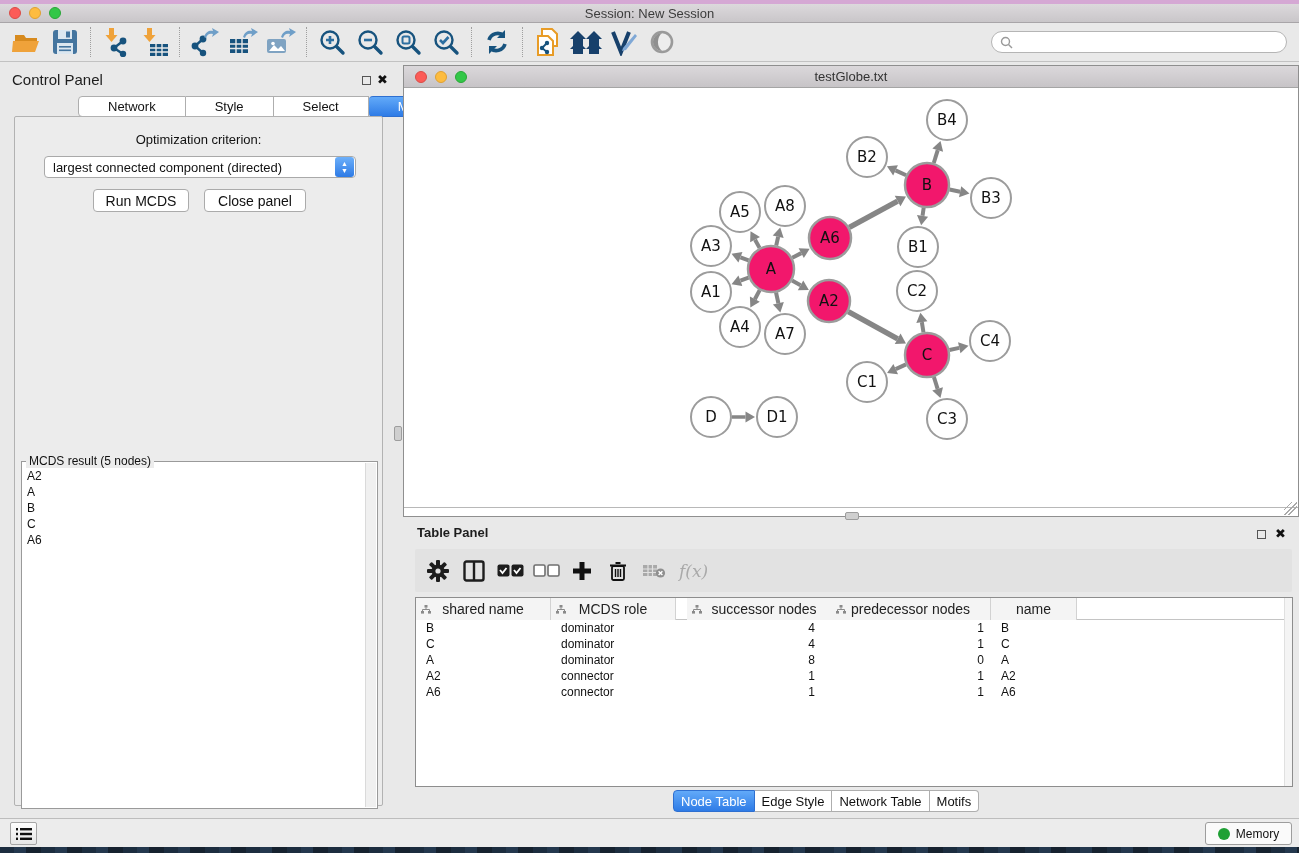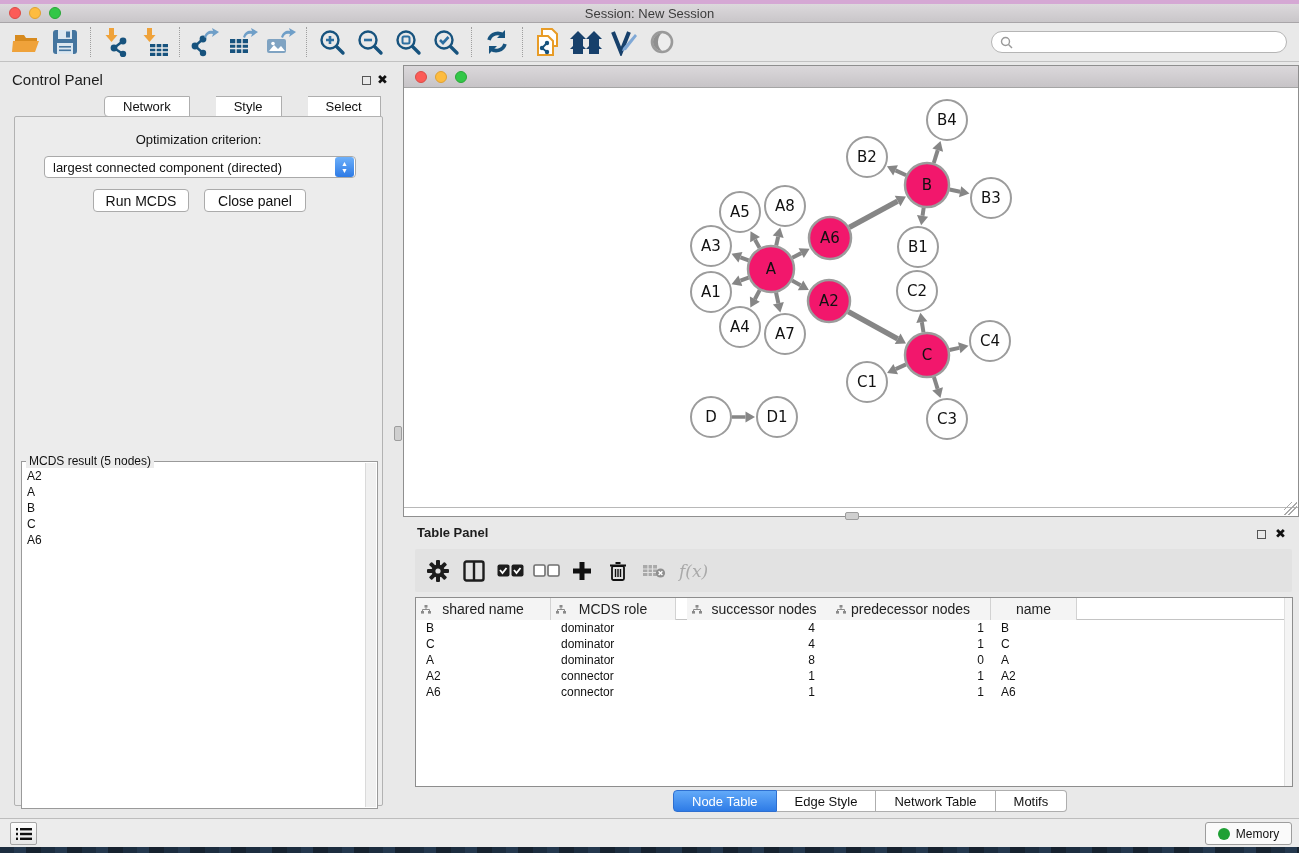--- a/index.html
+++ b/index.html
@@ -34,21 +34,21 @@
   .search-wrap svg { flex:0 0 auto; }
   .search-input { border:none; outline:none; width:100%; font-size:12px; background:transparent; margin-left:5px; }
 
   
   .control-panel { left:6px; top:68px; width:384px; height:742px; }
   .cp-title { position:absolute; left:6px; top:3px; font-size:15px; color:#1d1d1d; }
   .win-float { position:absolute; top:8px; width:9px; height:9px; border:1.5px solid #555; }
   .win-close { position:absolute; top:4px; font-size:13px; font-weight:bold; color:#111; }
   .cp-tabs { position:absolute; left:72px; top:28px; height:21px; display:flex; }
   .cp-tab { height:21px; border:1px solid #aeaeae; border-left:none; background:#fff;
-    font-size:13px; color:#111; display:flex; align-items:center; justify-content:center; padding:0 18px;margin-left:26px; }
+    font-size:13px; color:#111; display:flex; align-items:center; justify-content:center; padding:0 29px; }
   .cp-tab:first-child { border-left:1px solid #aeaeae; border-radius:4px 0 0 4px; }
   .cp-tab:last-child { border-radius:0 4px 4px 0; }
   .cp-tab.active { background:linear-gradient(#62aaf9,#2e7be6); color:#fff; border-color:#2e6fd0; border-radius:4px; }
   .cp-content { position:absolute; left:8px; top:48px; width:369px; height:690px;
     border:1px solid #b2b2b2; background:#ececec; border-radius:2px; }
   .opt-label { position:absolute; left:0; top:15px; width:100%; text-align:center; font-size:13px; color:#111; }
   .dropdown { position:absolute; left:29px; top:39px; width:312px; height:22px; background:#fff;
     border:1px solid #a9a9a9; border-radius:4px; display:flex; align-items:center; }
   .dropdown .dd-value { flex:1; font-size:13px; color:#111; padding-left:8px; white-space:nowrap; overflow:hidden; }
   .dd-stepper { width:19px; height:20px; border-radius:3px; margin-right:1px;
@@ -96,21 +96,21 @@
   .tp-thead { position:relative; height:22px; border-bottom:1px solid #c4c4c4; background:#fff; }
   .th-cell { position:absolute; top:0; height:22px; background:#f4f4f4; border-right:1px solid #d2d2d2;
     display:flex; align-items:center; }
   .th-cell .th-label { width:100%; text-align:center; font-size:14px; color:#222; }
   .th-cell svg { position:absolute; left:5px; }
   .tp-row { position:relative; height:16px; }
   .td-cell { position:absolute; top:0; height:16px; font-size:12px; color:#111; line-height:16px; }
   .tp-scroll { position:absolute; right:0; top:0; bottom:0; width:8px; background:#f4f4f4; border-left:1px solid #e0e0e0; }
   .tp-tabs { position:absolute; left:270px; top:270px; height:22px; display:flex; }
   .tp-tab { height:22px; border:1px solid #aeaeae; border-left:none; background:#fff;
-    font-size:13px; color:#111; display:flex; align-items:center; justify-content:center; padding:0 18px; }
+    font-size:13px; color:#111; display:flex; align-items:center; justify-content:center; padding:0 7px; }
   .tp-tab:first-child { border-left:1px solid #aeaeae; border-radius:4px 0 0 4px; }
   .tp-tab:last-child { border-radius:0 4px 4px 0; }
   .tp-tab.active { background:linear-gradient(#62aaf9,#2e7be6); color:#fff; border-color:#2e6fd0; }
 
   
   .statusbar { left:0; top:818px; width:1299px; height:29px; background:#ececec; border-top:1px solid #bdbdbd; }
   .list-btn { position:absolute; left:10px; top:3px; width:27px; height:23px;
     background:linear-gradient(#fdfdfd,#e6e6e6); border:1px solid #a5a5a5; border-radius:2px;
     display:flex; align-items:center; justify-content:center; }
   .memory-btn { position:absolute; right:7px; top:3px; width:87px; height:23px; background:#fafafa;
@@ -314,20 +314,21 @@
 
 <div class="abs split-v"></div>
 
 <div class="abs net-window">
   <div class="nw-titlebar">
     <div class="lights">
       <div class="light red"></div>
       <div class="light yellow"></div>
       <div class="light green"></div>
     </div>
+    <div class="nw-title">testGlobe.txt</div>
   </div>
   <div class="nw-canvas">
     <svg id="graph-svg" width="894" height="410">
         <line x1="355.5334732741604" y1="159.91638634281102" x2="351.0498163276645" y2="151.67224292506054" stroke="#868686" stroke-width="4"></line>
         <polygon points="346.51098283201964,143.32664585242324 355.96932618100857,148.99672002236463 346.1303064743204,154.34776582775646" fill="#868686"></polygon>
         <line x1="372.20633098764773" y1="157.57151055558512" x2="374.16669057871235" y2="148.74989239579452" stroke="#868686" stroke-width="4"></line>
         <polygon points="376.22752992798956,139.47611532404696 379.6333381157425,149.964702959579 368.7000430416822,147.53508183201004" fill="#868686"></polygon>
         <line x1="344.5900931847508" y1="172.40953572082114" x2="336.41300269501454" y2="169.27498436642225" stroke="#868686" stroke-width="4"></line>
         <polygon points="327.5424145806451,165.87459225591394 338.41744436015625,164.04600610953077 334.4085610298728,174.50396262331373" fill="#868686"></polygon>
         <line x1="344.5900931847508" y1="189.59046427917886" x2="336.41300269501454" y2="192.72501563357775" stroke="#868686" stroke-width="4"></line>

